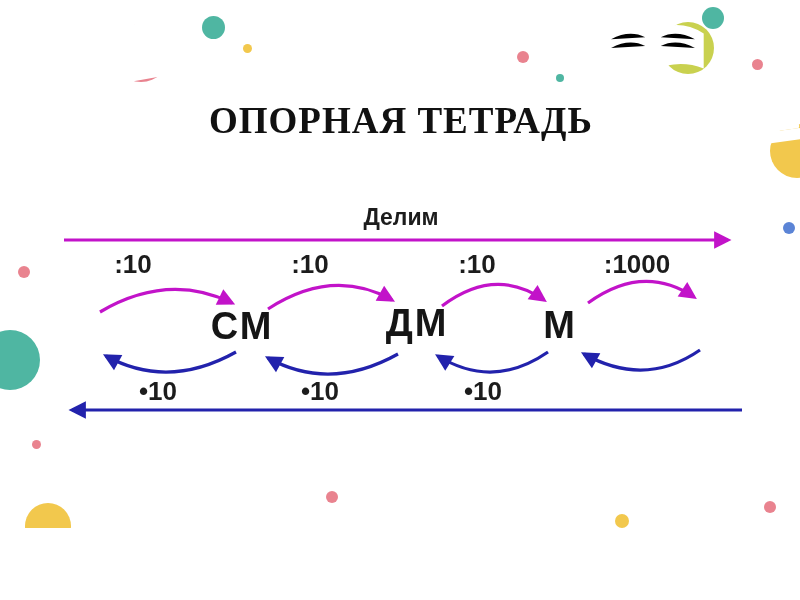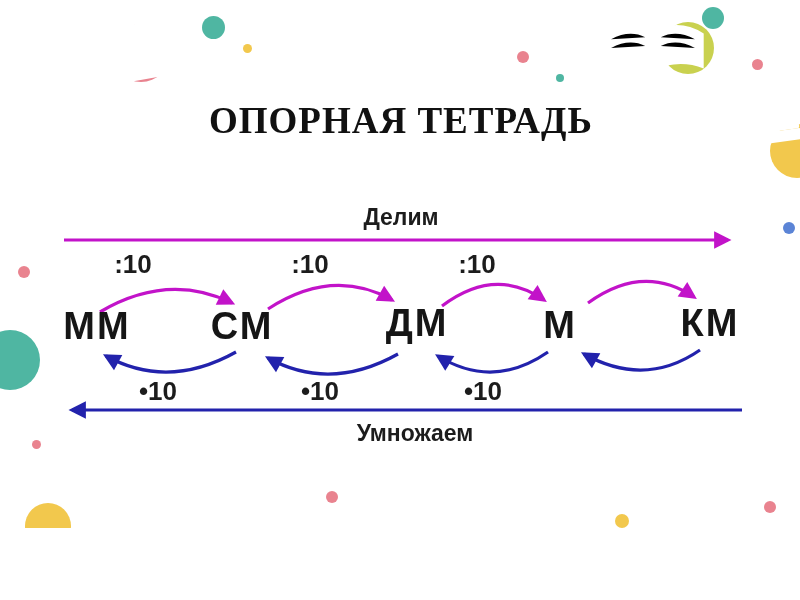--- a/index.html
+++ b/index.html
@@ -127,29 +127,27 @@
 
     <path d="M236,352 Q168,390 106,356" stroke="#2222ac" stroke-width="3.2" fill="none" marker-end="url(#ah-b)"></path>
     <path d="M398,354 Q330,392 268,358" stroke="#2222ac" stroke-width="3.2" fill="none" marker-end="url(#ah-b)"></path>
     <path d="M548,352 Q493,390 438,356" stroke="#2222ac" stroke-width="3.2" fill="none" marker-end="url(#ah-b)"></path>
     <path d="M700,350 Q645,388 584,354" stroke="#2222ac" stroke-width="3.2" fill="none" marker-end="url(#ah-b)"></path>
 
     <line x1="742" y1="410" x2="72" y2="410" stroke="#2222ac" stroke-width="3.2" marker-end="url(#ah-b)"></line>
   </svg>
 
   <div class="abs ctr diagram-label" style="left:401px;top:217px">Делим</div>
-  <div class="abs ctr diagram-label" style="left:415px;top:433px">Умножаем</div>
 
   <div class="abs ctr factor" style="left:133px;top:264px">:10</div>
   <div class="abs ctr factor" style="left:310px;top:264px">:10</div>
   <div class="abs ctr factor" style="left:477px;top:264px">:10</div>
+  <div class="abs ctr factor" style="left:637px;top:264px">:1000</div>
 
-  <div class="abs ctr unit" style="left:97px;top:326px">ММ</div>
   <div class="abs ctr unit" style="left:417px;top:323px">ДМ</div>
   <div class="abs ctr unit" style="left:242px;top:326px">СМ</div>
   <div class="abs ctr unit" style="left:560px;top:325px">М</div>
-  <div class="abs ctr unit" style="left:710px;top:323px">КМ</div>
 
   <div class="abs ctr factor" style="left:158px;top:391px">•10</div>
   <div class="abs ctr factor" style="left:320px;top:391px">•10</div>
   <div class="abs ctr factor" style="left:483px;top:391px">•10</div>
 
 </div>
 
 </body></html>

